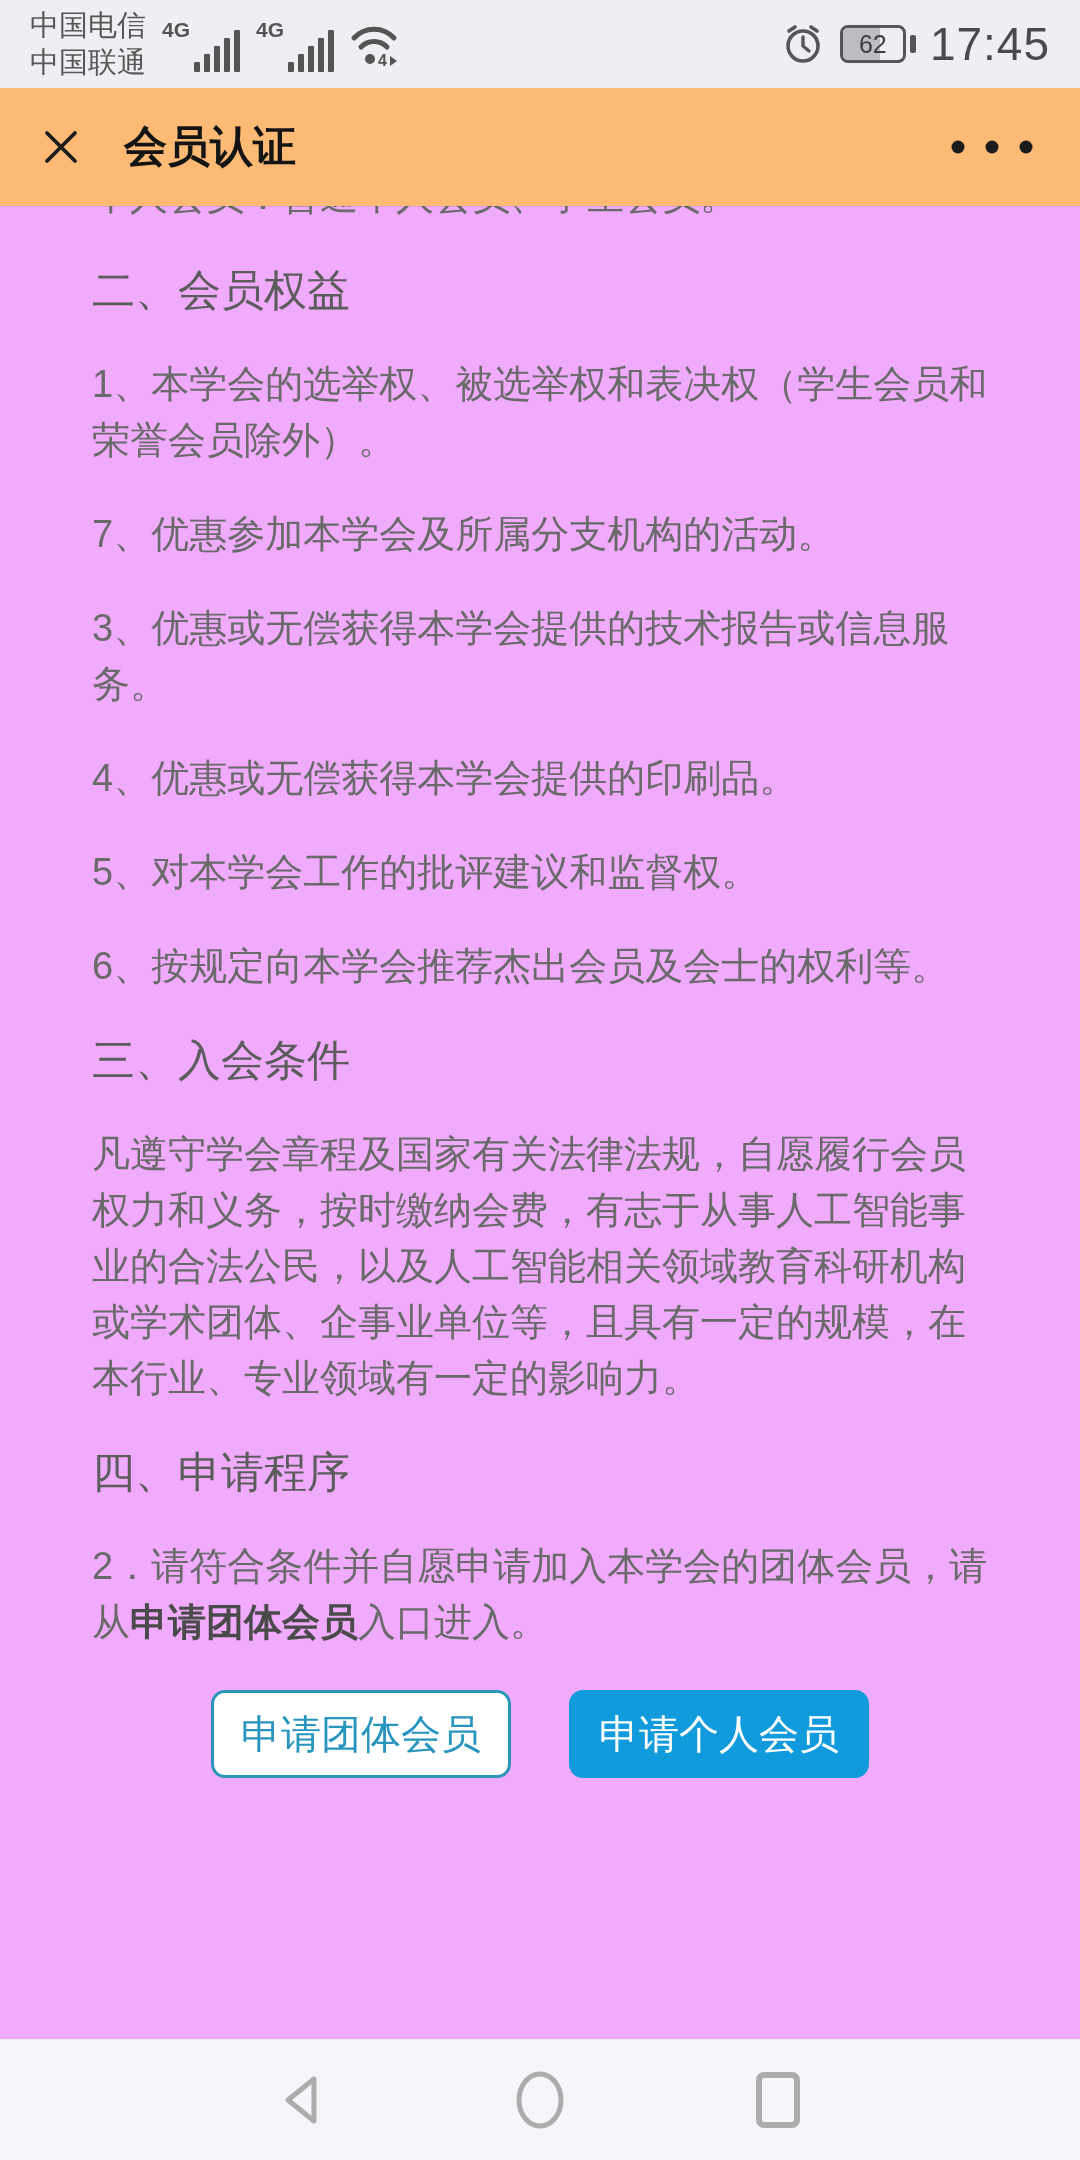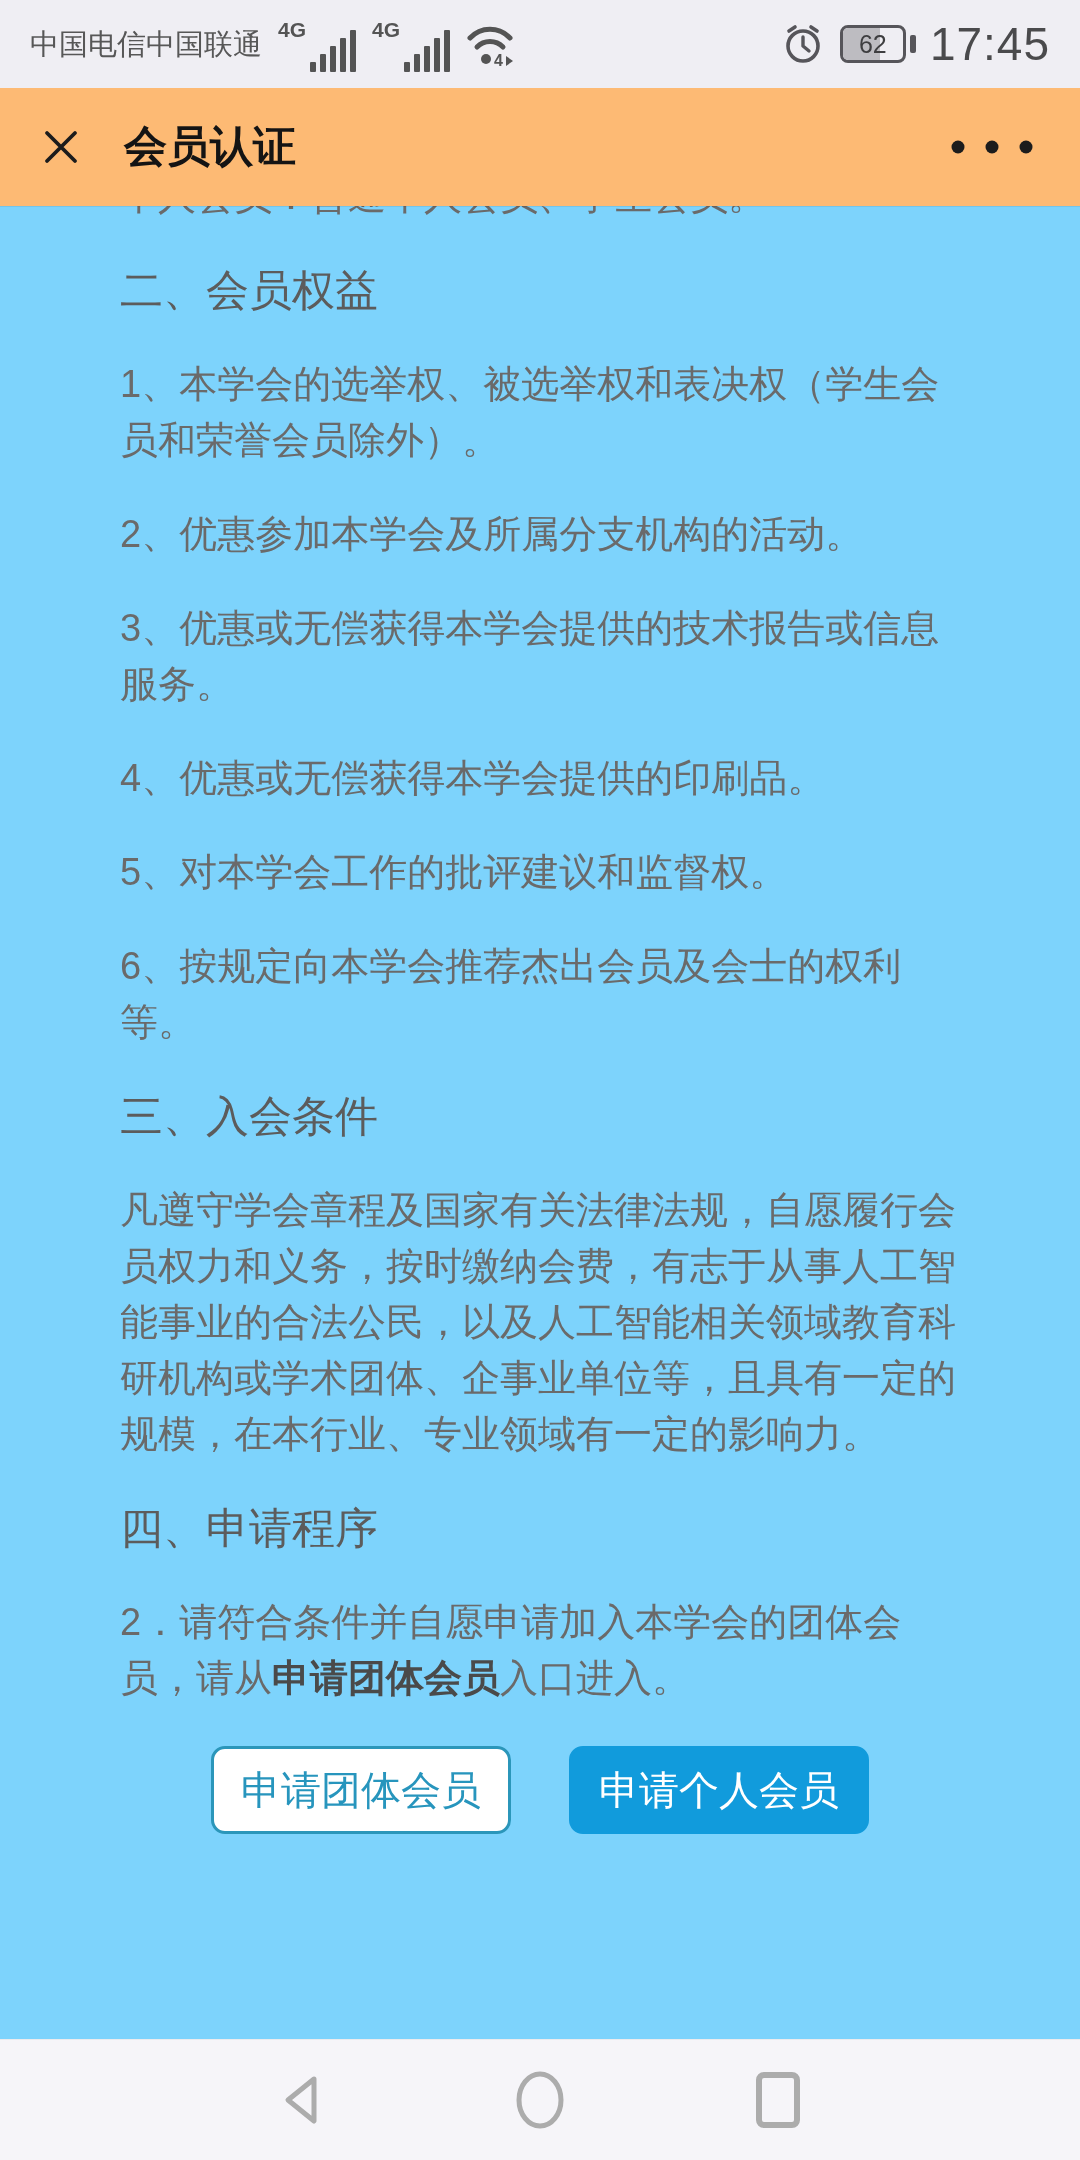--- a/index.html
+++ b/index.html
@@ -5,21 +5,21 @@
   html,body{margin:0;padding:0;}
   .screen{
     position:relative;width:1080px;height:2160px;background:#ffffff;
     font-family:"Liberation Sans","DejaVu Sans",sans-serif;overflow:hidden;
   }
   
   .statusbar{
     height:88px;background:#efeef3;display:flex;align-items:center;
     padding:0 30px;box-sizing:border-box;color:#565658;
   }
-  .carriers{display:flex;flex-direction:row;justify-content:center;
+  .carriers{display:flex;flex-direction:column;justify-content:center;
     font-size:29px;line-height:37px;color:#575757;}
   .sig-group{display:flex;align-items:flex-end;margin-left:16px;height:56px;}
   .sig-4g{font-size:21px;font-weight:bold;color:#545454;margin-right:4px;align-self:flex-start;margin-top:2px;}
   .bars{display:flex;align-items:flex-end;gap:4px;height:42px;}
   .bars i{display:block;width:6px;background:#545454;border-radius:1px;}
   .wifi-wrap{margin-left:14px;position:relative;width:52px;height:52px;}
   .statusbar-right{margin-left:auto;display:flex;align-items:center;}
   .battery{position:relative;width:66px;height:38px;border:3px solid #56555a;border-radius:8px;margin-left:14px;box-sizing:border-box;background:#efeef3;overflow:hidden;}
   .battery .fill{position:absolute;left:0;top:0;bottom:0;width:62%;background:#bdbcc1;}
   .battery .pct{position:absolute;inset:0;display:flex;align-items:center;justify-content:center;font-size:25px;color:#3e3e40;}
@@ -30,21 +30,21 @@
     height:118px;background:#fdba74;display:flex;align-items:center;
     padding:0 38px;box-sizing:border-box;box-shadow:0 1px 0 rgba(0,0,0,0.07);
     position:relative;z-index:2;
   }
   .close-btn{width:46px;height:46px;display:flex;align-items:center;justify-content:center;cursor:pointer;}
   .page-title{font-size:43px;color:#141414;font-weight:600;margin-left:40px;}
   .more-btn{margin-left:auto;display:flex;align-items:center;cursor:pointer;padding:10px 2px;}
   
   .content{
     position:relative;height:1834px;overflow:hidden;
-    padding:0 120px;box-sizing:border-box;background:#7dd3fc;
+    padding:0 92px;box-sizing:border-box;background:#f0abfc;
     color:#6a6a6a;font-size:38px;line-height:56px;
   }
   .content p{margin:38px 0;}
   .clipped-line{margin-top:-38px !important;}
   .sec-heading{font-size:43px;color:#5c5c5c;}
   .content b{font-weight:700;color:#4a4a4a;}
   
   .btn-row{display:flex;justify-content:center;gap:58px;margin-top:40px;}
   .btn{width:300px;height:88px;border-radius:14px;display:flex;align-items:center;justify-content:center;
        font-size:40px;box-sizing:border-box;cursor:pointer;}
@@ -127,21 +127,21 @@
         <circle cx="82" cy="10" r="6.5" fill="#1c1c1c"></circle>
       </svg>
     </div>
   </div>
 
   <div class="content">
     <p class="clipped-line">个人会员：普通个人会员、学生会员。</p>
 
     <p class="sec-heading">二、会员权益</p>
     <p>1、本学会的选举权、被选举权和表决权（学生会员和荣誉会员除外）。</p>
-    <p>2、优惠参加本学会及所属分支机构的活动。</p>
+    <p>7、优惠参加本学会及所属分支机构的活动。</p>
     <p>3、优惠或无偿获得本学会提供的技术报告或信息服务。</p>
     <p>4、优惠或无偿获得本学会提供的印刷品。</p>
     <p>5、对本学会工作的批评建议和监督权。</p>
     <p>6、按规定向本学会推荐杰出会员及会士的权利等。</p>
 
     <p class="sec-heading">三、入会条件</p>
     <p>凡遵守学会章程及国家有关法律法规，自愿履行会员权力和义务，按时缴纳会费，有志于从事人工智能事业的合法公民，以及人工智能相关领域教育科研机构或学术团体、企事业单位等，且具有一定的规模，在本行业、专业领域有一定的影响力。</p>
 
     <p class="sec-heading">四、申请程序</p>
     <p><span>2．请符合条件并自愿申请加入本学会的团体会员，请从</span><b>申请团体会员</b><span>入口进入。</span></p>

